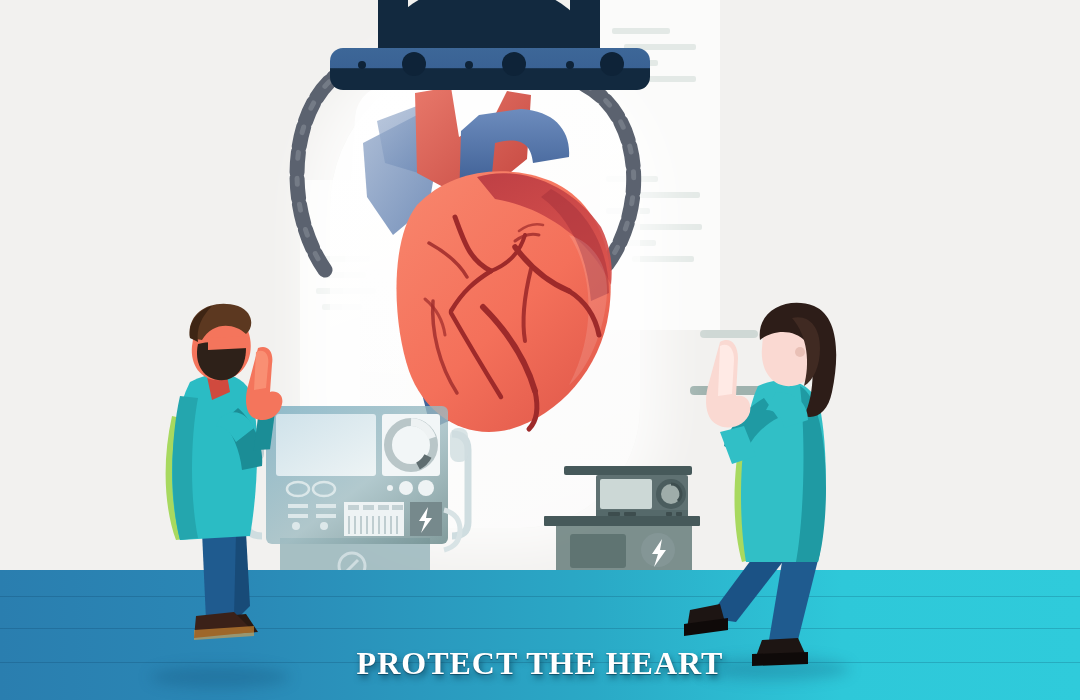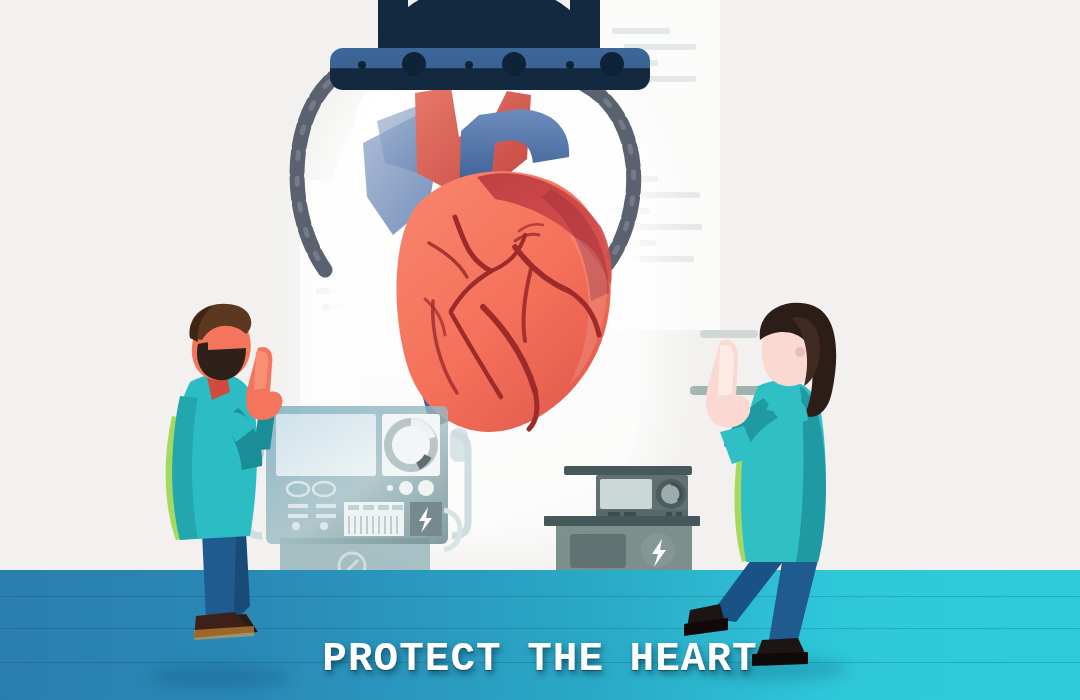--- a/index.html
+++ b/index.html
@@ -52,22 +52,22 @@
 
   
   .eqbox{position:absolute;}
 
   
   .person{position:absolute;}
 
   
   #caption{
     position:absolute;left:0;right:0;bottom:18px;text-align:center;
-    color:#ffffff;font-weight:700;font-size:41px;letter-spacing:1px;
-    font-family:Liberation Mono, monospace;
+    color:#ffffff;font-weight:700;font-size:32px;letter-spacing:1px;
+    font-family:Liberation Serif, serif;
     text-shadow:2px 4px 6px rgba(0,40,60,.55), 0 1px 1px rgba(0,30,50,.5);
     -webkit-font-smoothing:antialiased;
   }
 </style>
 </head>
 <body>
 
 <div id="stage">
 
   <div class="bgpanel" style="left:600px;top:0;width:120px;height:330px;"></div>

